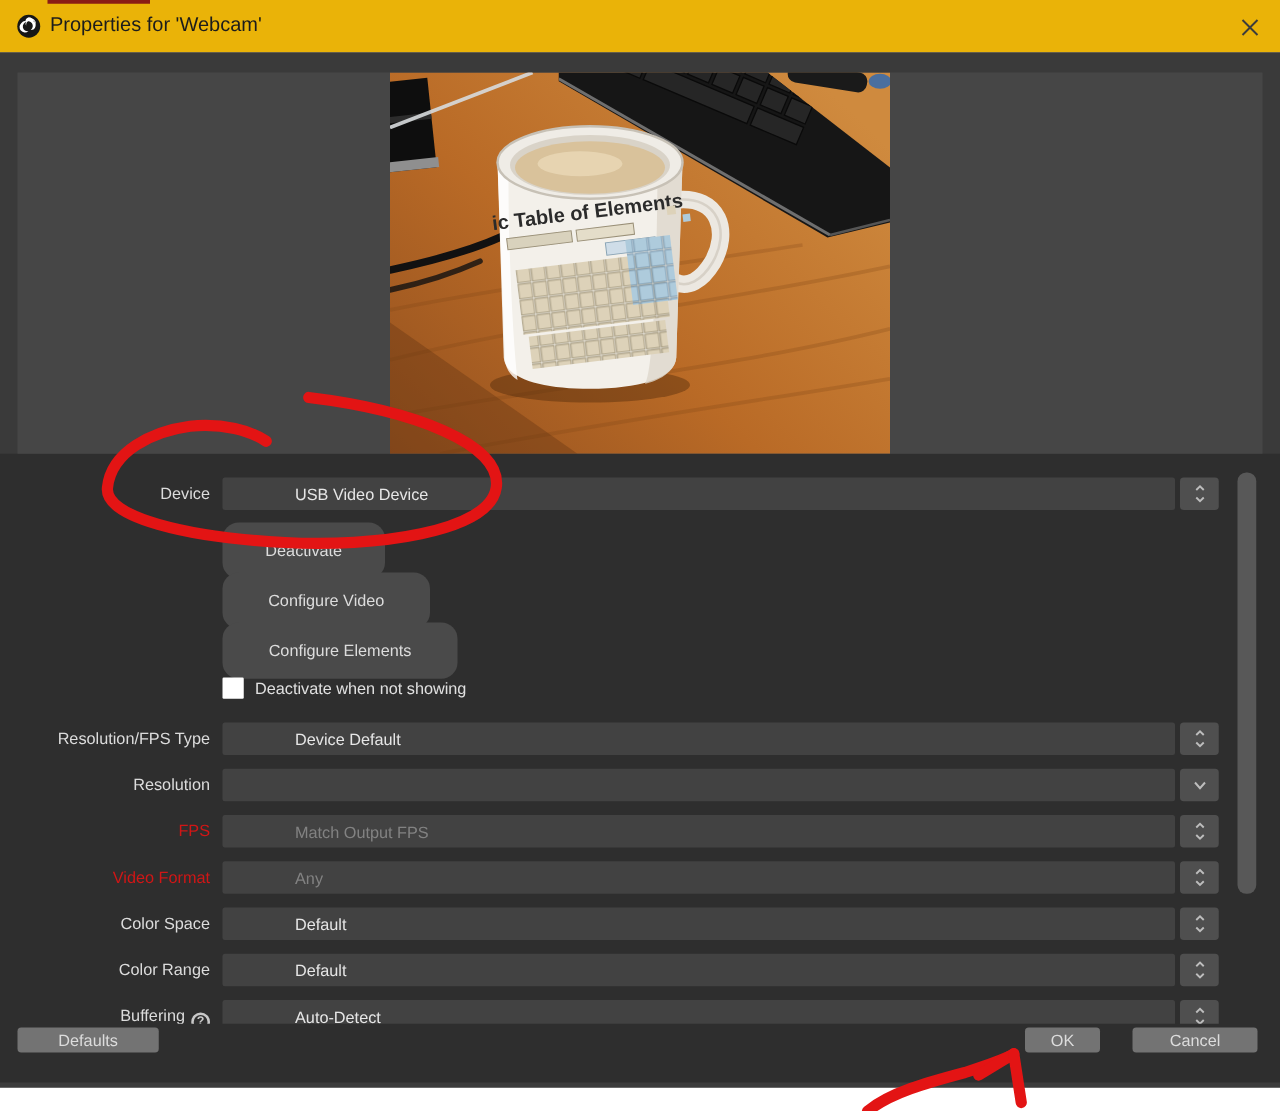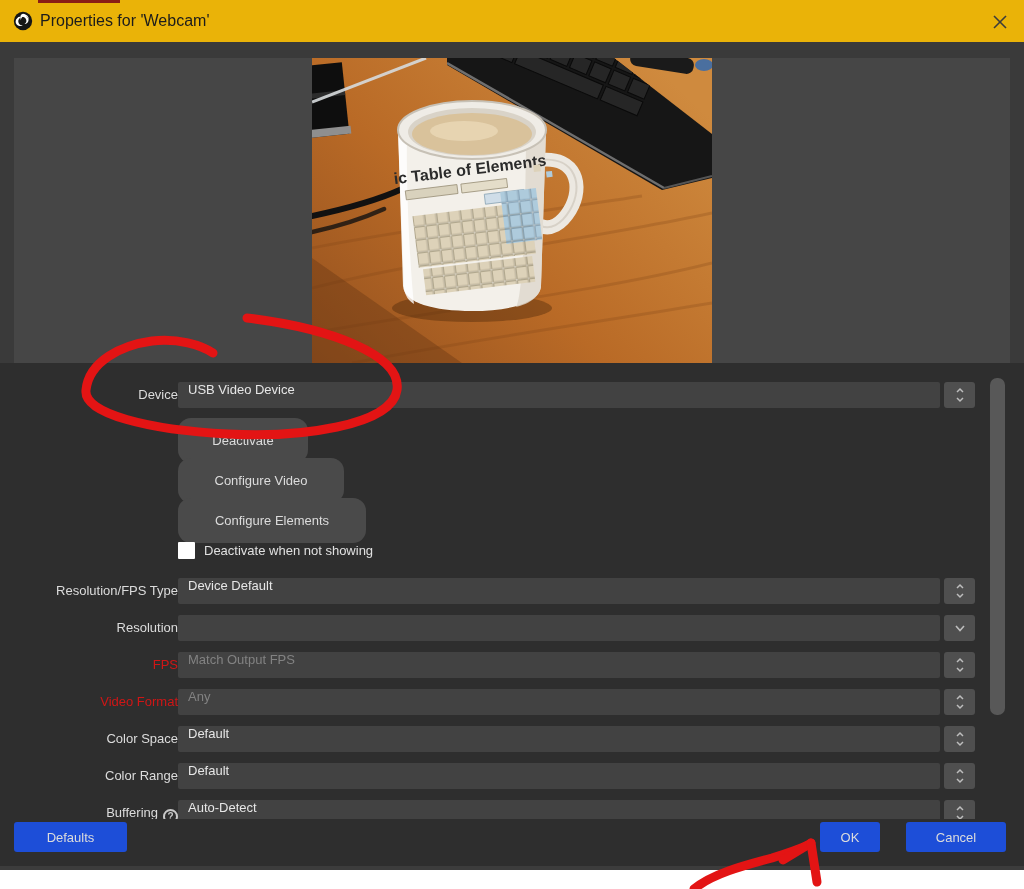--- a/index.html
+++ b/index.html
@@ -21,25 +21,25 @@
   .preview-frame { position:absolute; left:0; top:0; width:1024px; height:321px;
                    background:#3a3a3a; }
   .preview-panel { position:absolute; left:14px; top:16px; width:996px; height:305px;
                    background:#464646; }
   .photo { position:absolute; left:298px; top:0; width:400px; height:305px; }
 
   
   .form-clip { position:absolute; left:0; top:321px; width:1024px; height:456px;
                overflow:hidden; }
   .row { position:absolute; left:0; width:1024px; height:26px; }
-  .lbl { position:absolute; left:10px; top:0; width:168px; height:26px; line-height:26px;
+  .lbl { position:absolute; left:0; top:0; width:168px; height:26px; line-height:26px;
          text-align:right; font-size:13px; color:#dcdcdc; white-space:nowrap; }
   .lbl.red { color:#d01616; }
   .combo { position:absolute; left:178px; top:0; width:762px; height:26px;
-           background:#424242; border-radius:2px; display:flex; align-items:flex-start; }
+           background:#424242; border-radius:2px; display:flex; align-items:center;padding-left:48px; }
   .combo-val { padding-left:10px; font-size:13px; color:#e6e6e6; white-space:nowrap; }
   .combo-val.muted { color:#828282; }
   .spin { position:absolute; left:944px; top:0; width:31px; height:26px;
           background:#4f4f4f; border-radius:3px; display:flex; align-items:center;
           justify-content:center; }
   .pushbtn { position:absolute; left:178px; height:45px; background:#4a4a4a;
              border-radius:13px; border:none; color:#dcdcdc; font-size:13px;
              font-family:"Liberation Sans", sans-serif; text-align:center; }
   .chk-row { position:absolute; left:178px; height:18px; display:flex; align-items:center; }
   .chk-box { width:17px; height:17px; background:#ffffff; border-radius:1px; }
@@ -47,21 +47,21 @@
   .help-icon { display:inline-block; width:15px; height:15px; margin-left:5px;
                border:2px solid #c8c8c8; border-radius:50%; color:#c8c8c8;
                font-size:10px; font-weight:bold; line-height:12px; text-align:center;
                vertical-align:-3px; }
 
   
   .scroll-thumb { position:absolute; left:990px; top:336px; width:15px; height:337px;
                   background:#585858; border-radius:7px; }
 
   
-  .footer-btn { position:absolute; top:780px; height:30px; background:#1d4ed8;
+  .footer-btn { position:absolute; top:780px; height:20px; background:#737373;
                 border-radius:3px; border:none; color:#dcdcdc; font-size:13px;
                 font-family:"Liberation Sans", sans-serif; }
   .btn-defaults { left:14px; width:113px; }
   .btn-ok { left:820px; width:60px; }
   .btn-cancel { left:906px; width:100px; }
   .dialog-bottom-edge { position:absolute; left:0; top:824px; width:1024px; height:4px;
                         background:#3c3c3c; }
 
   
   .annotations { position:absolute; left:0; top:0; width:1024px; height:889px;

